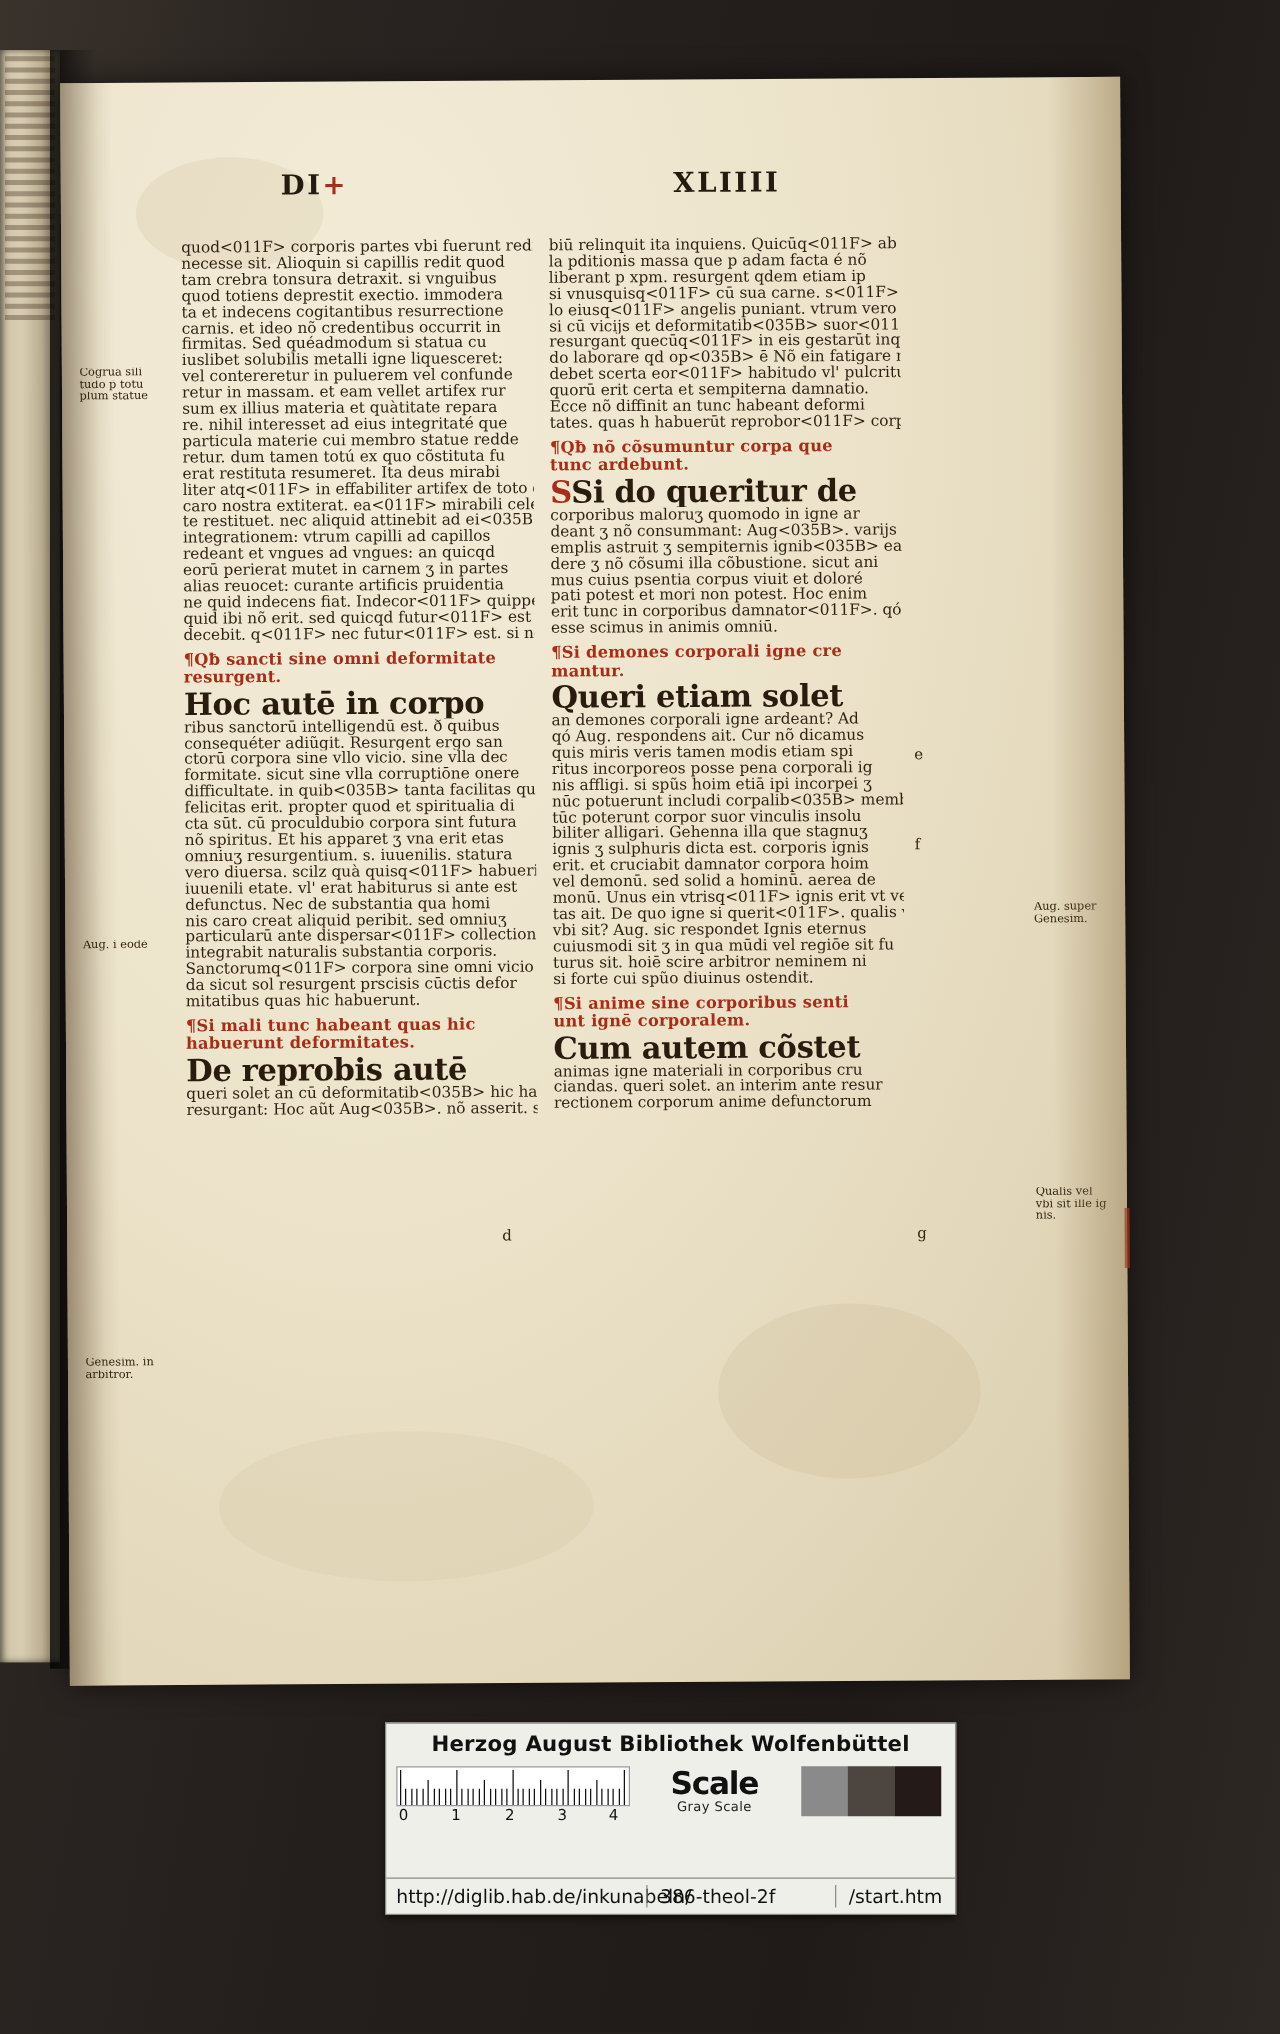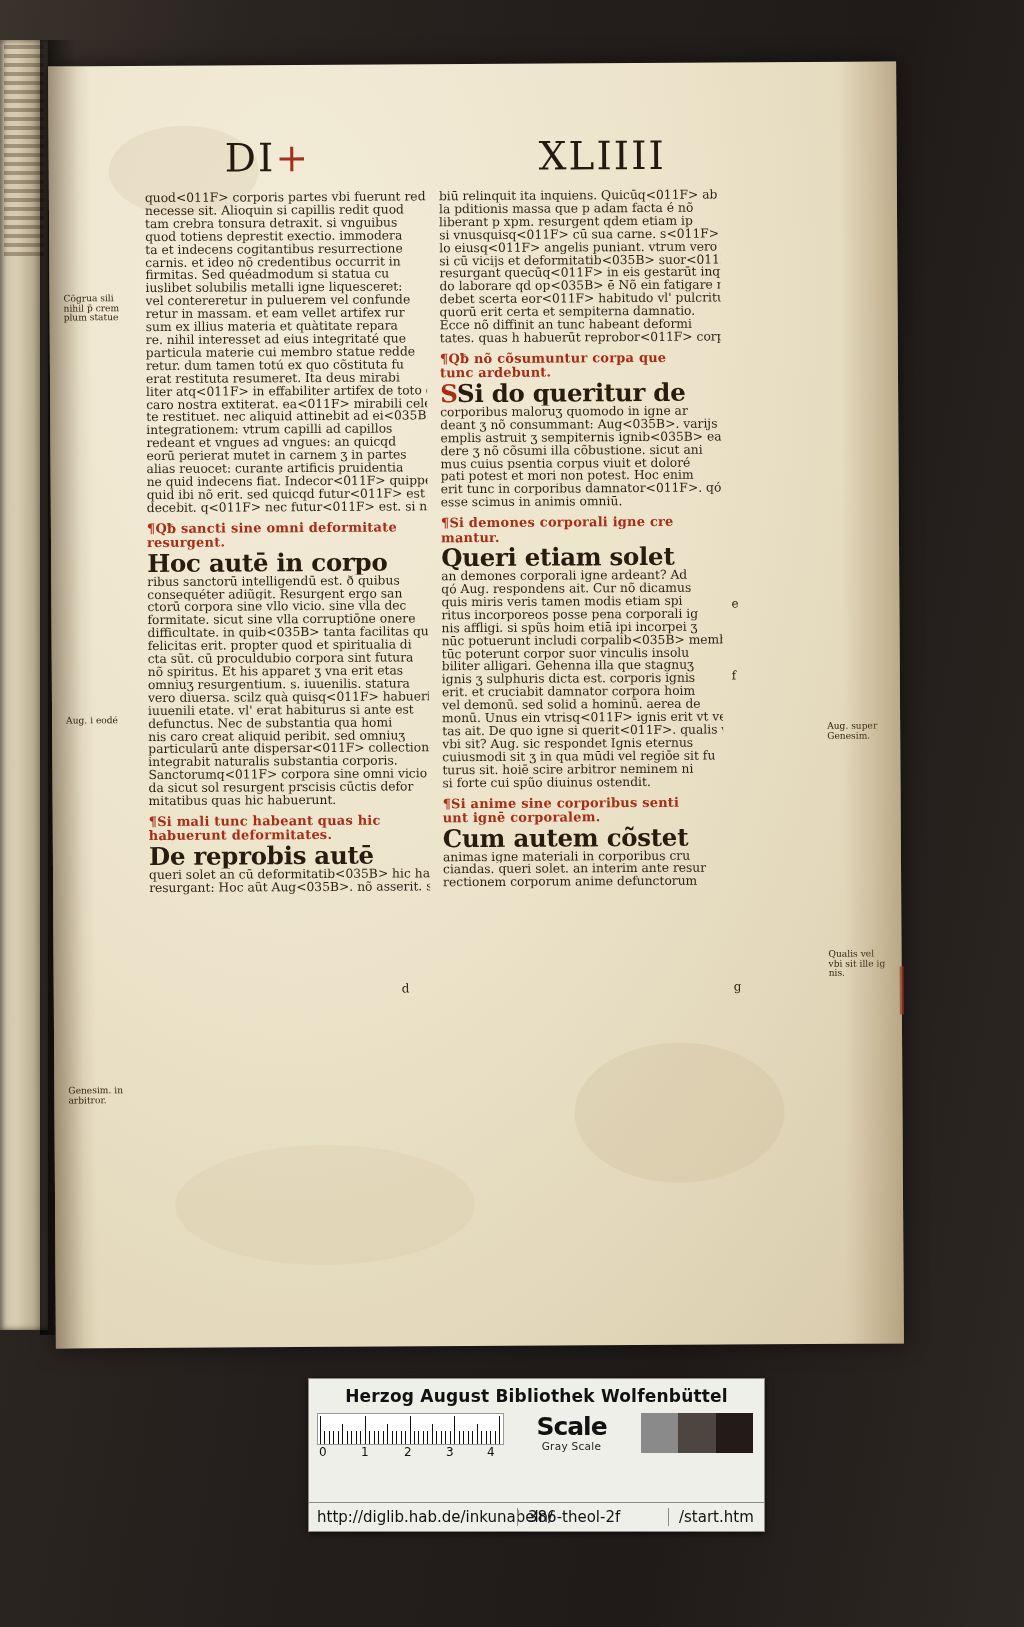--- a/index.html
+++ b/index.html
@@ -53,22 +53,22 @@
   #page{
     position:absolute;left:0;top:0;width:100%;height:100%;
     color:#2b1d10;
   }
   .folio-row{
     position:absolute;top:70px;left:0;width:100%;height:48px;
   }
   .folio{
     position:absolute;
     font-family:"DejaVu Serif", serif;
-    font-weight:normal;
-    font-size:39px;
+    font-weight:bold;
+    font-size:22px;
     letter-spacing:2px;
     color:#241a10;
   }
   .folio .rub{color:#a2301c;}
   #folio-left{left:176px;}
   #folio-right{left:490px;}
 
   .col{
     position:absolute;top:126px;width:281px;
     font-size:12.3px;
@@ -389,24 +389,24 @@
 
       <p>
         <span class="tline">animas igne materiali in corporibus cru</span>
         <span class="tline">ciandas. queri solet. an interim ante resur</span>
         <span class="tline">rectionem corporum anime defunctorum</span>
       </p>
     </div>
 
     <div class="gloss" style="left:14px;top:228px;">
       <span class="tline">Cõgrua sili</span>
-      <span class="tline">nihil p̄ crem</span>
+      <span class="tline">tudo p̄ totu</span>
       <span class="tline">plum statue</span>
     </div>
-    <div class="gloss" style="left:14px;top:650px;">
+    <div class="gloss" style="left:14px;top:686px;">
       <span class="tline">Aug. i eodé</span>
     </div>
     <div class="gloss" style="left:14px;top:1020px;">
       <span class="tline">Genesim. in</span>
       <span class="tline">arbitror.</span>
     </div>
 
     <div class="gloss gloss-right" style="left:775px;top:660px;">
       <span class="tline">Aug. super</span>
       <span class="tline">Genesim.</span>

